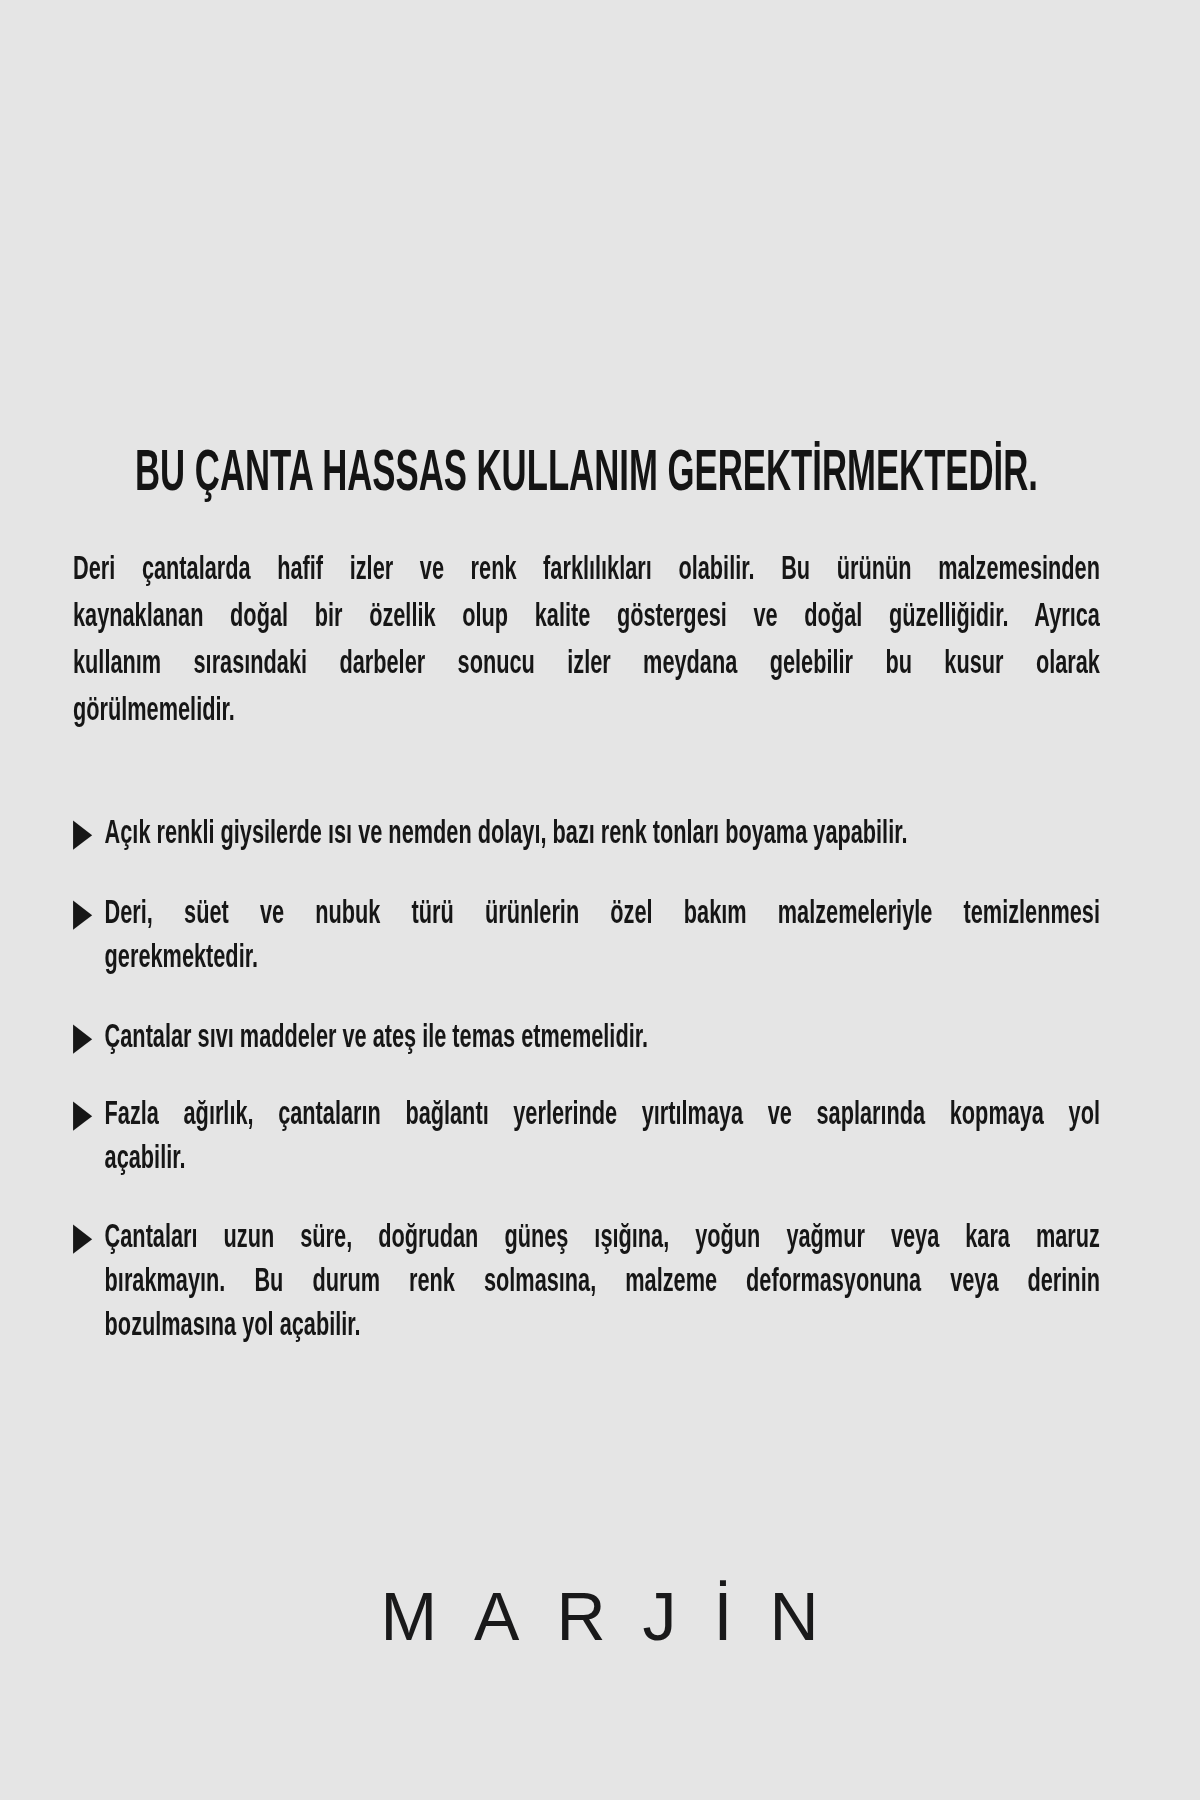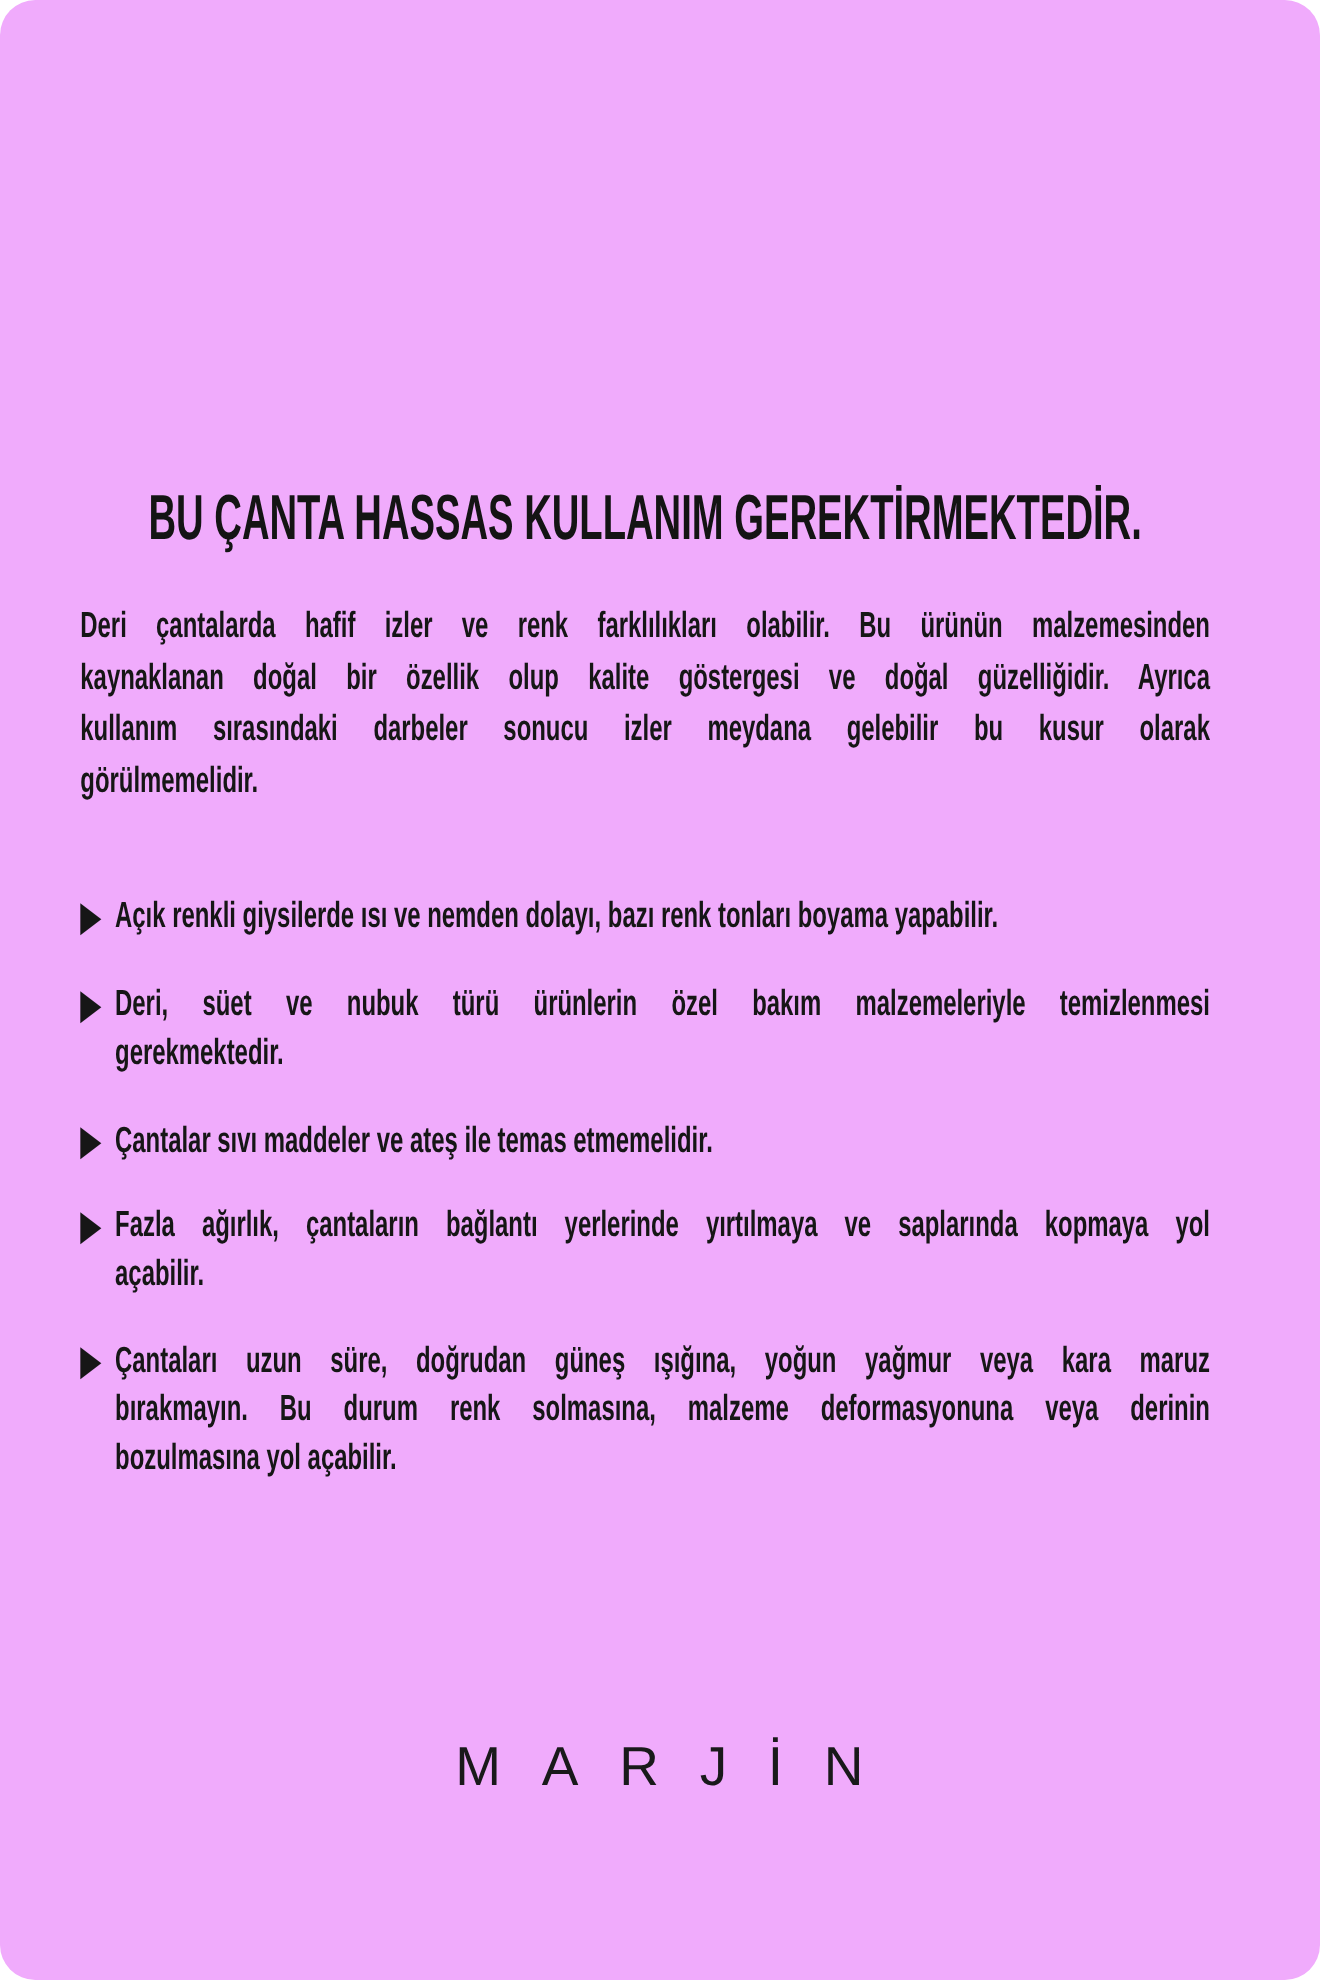--- a/index.html
+++ b/index.html
@@ -68,35 +68,35 @@
     line-height: 44px;
   }
   .btext { flex: 1 1 auto; min-width: 0; }
 
   .logo {
     position: absolute;
     left: 0;
     right: 0;
     top: 1577px;
     text-align: center;
-    font-size: 50px;
+    font-size: 68px;
     font-weight: 400;
     letter-spacing: 37px;
     color: #19191a;
   }
   .logo .logo-inner {
     display: inline-block;
     transform: translateX(18px); 
     white-space: nowrap;
   }
 </style>
 </head>
 <body>
 
-<div class="sheet" style="background: #f0abfc; color: rgb(22, 22, 22); border-radius: 32px;">
+<div class="sheet" style="background: #e5e5e5; color: rgb(22, 22, 22);">
 
   <svg class="title-svg" viewBox="0 0 1027 66" xmlns="http://www.w3.org/2000/svg">
     <text x="513.5" y="49" text-anchor="middle" font-size="58" textLength="903" lengthAdjust="spacingAndGlyphs">BU ÇANTA HASSAS KULLANIM GEREKTİRMEKTEDİR.</text>
   </svg>
 
   <div class="body-wrap">
 
     <div class="intro">
       <div class="jline">Deri çantalarda hafif izler ve renk farklılıkları olabilir. Bu ürünün malzemesinden</div>
       <div class="jline">kaynaklanan doğal bir özellik olup kalite göstergesi ve doğal güzelliğidir. Ayrıca</div>

